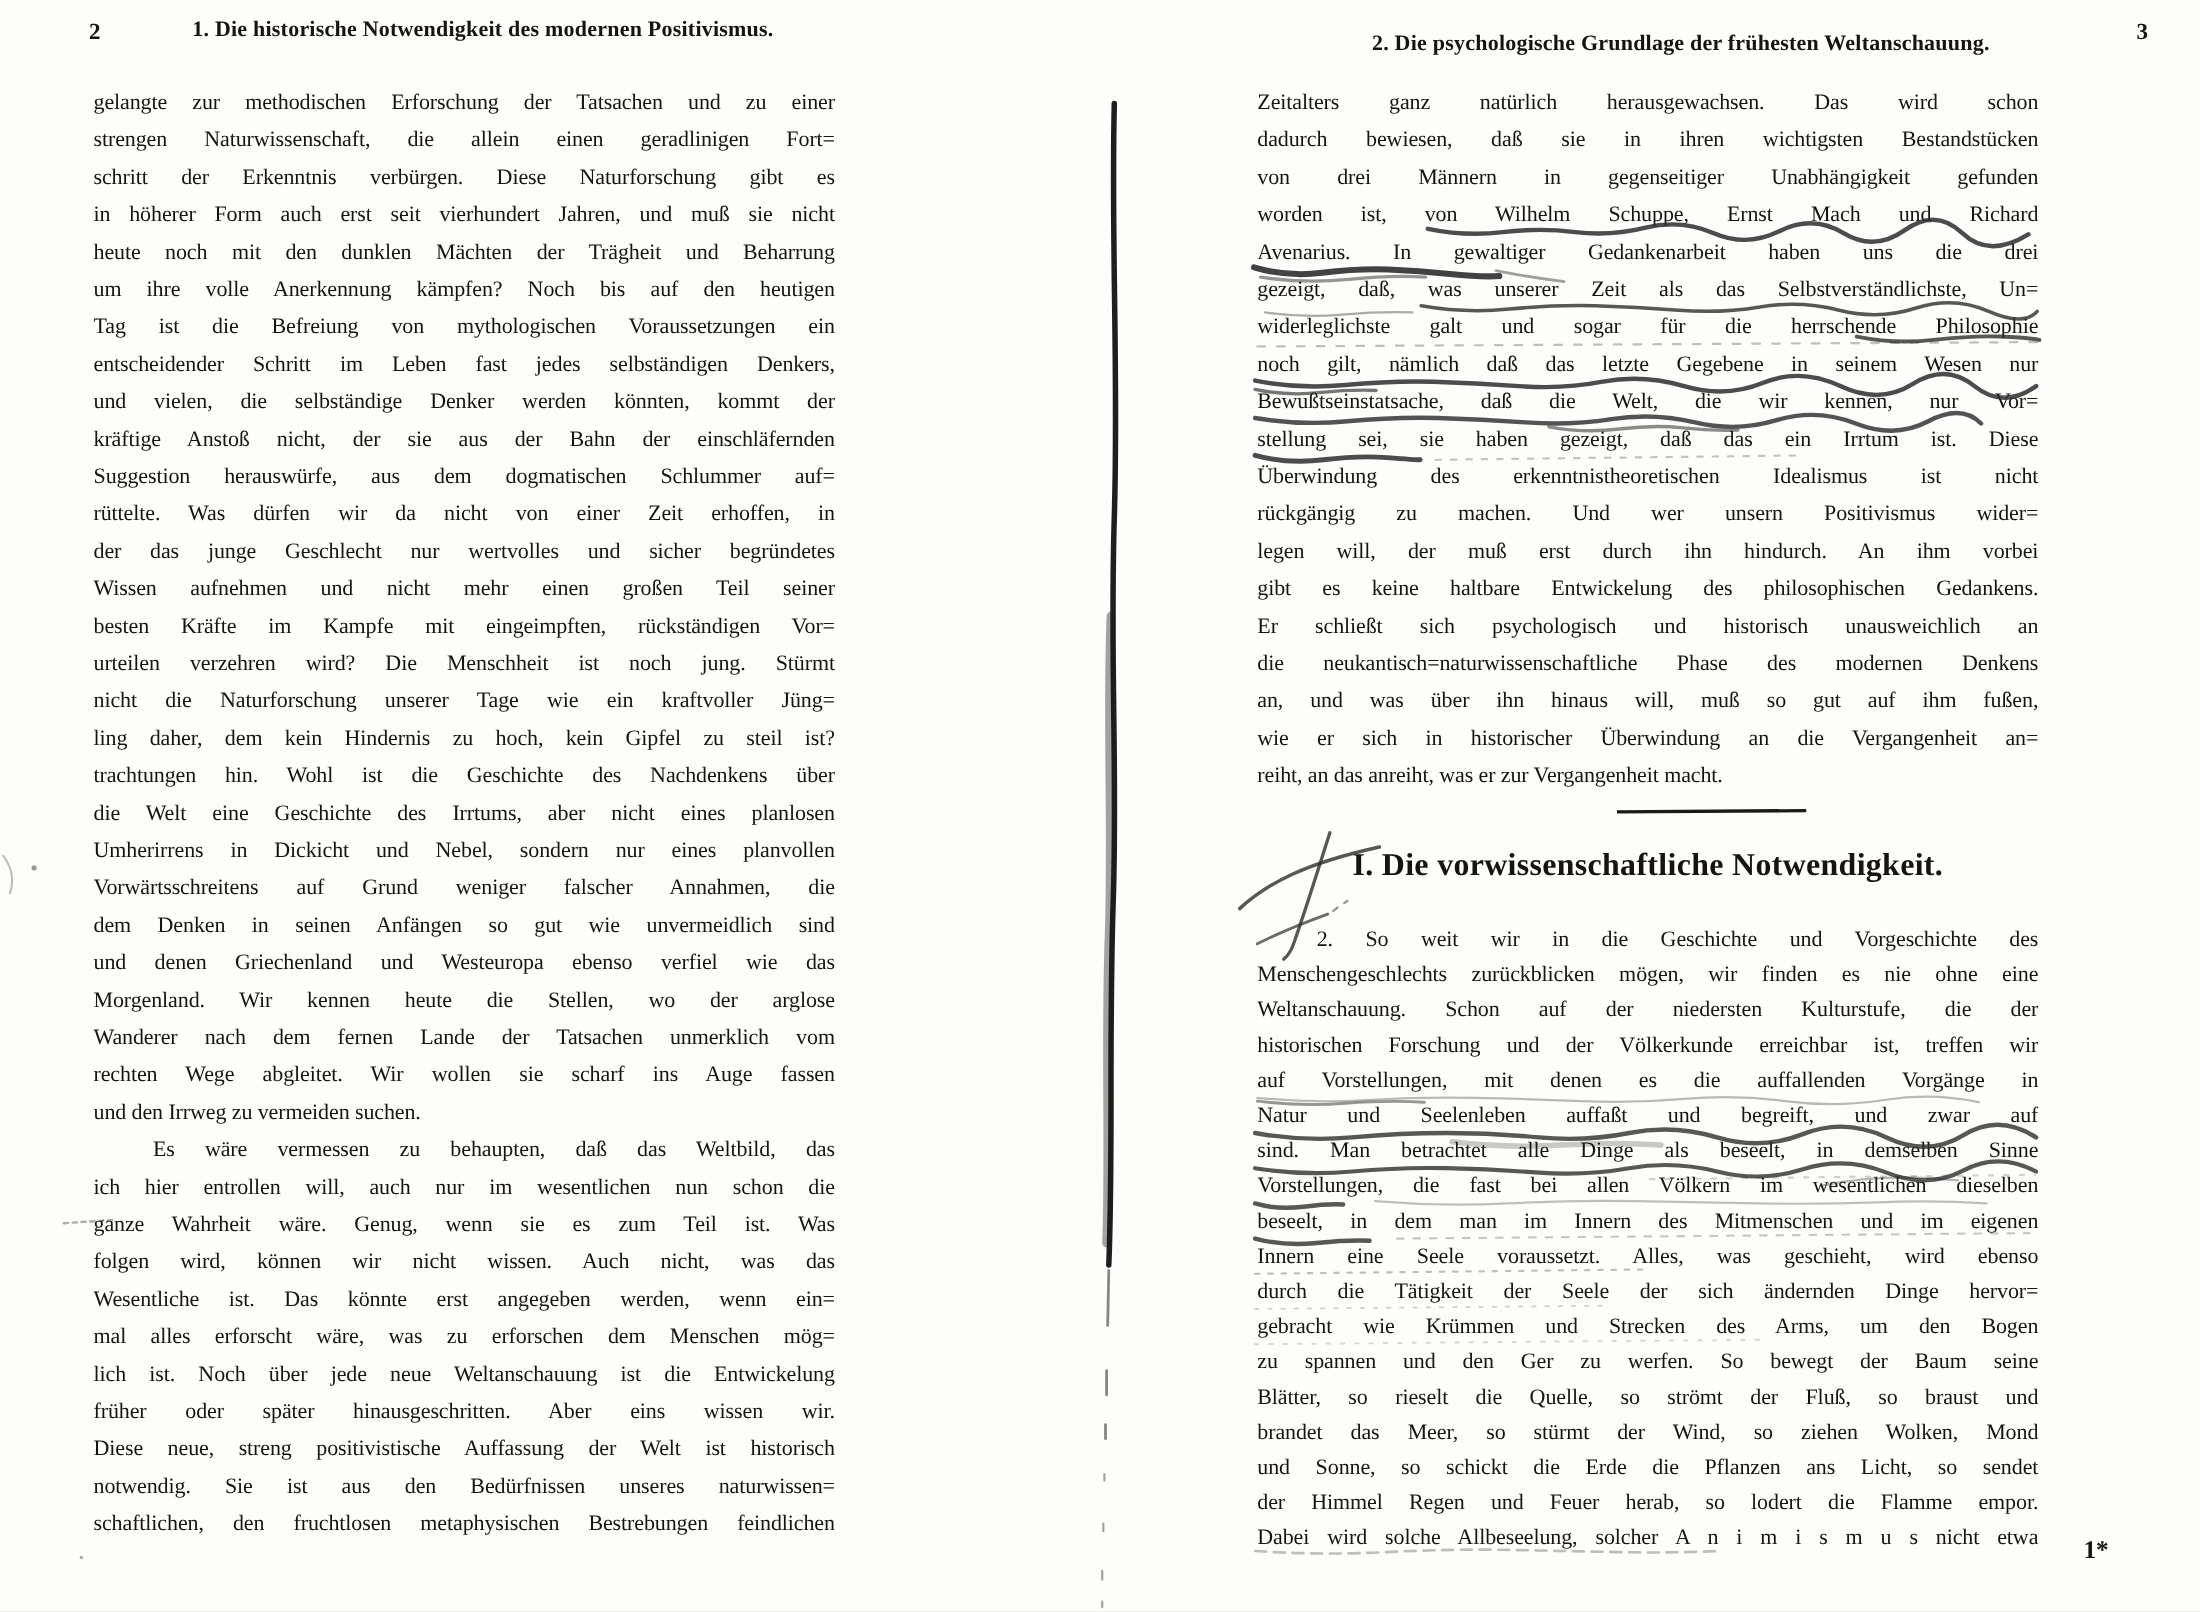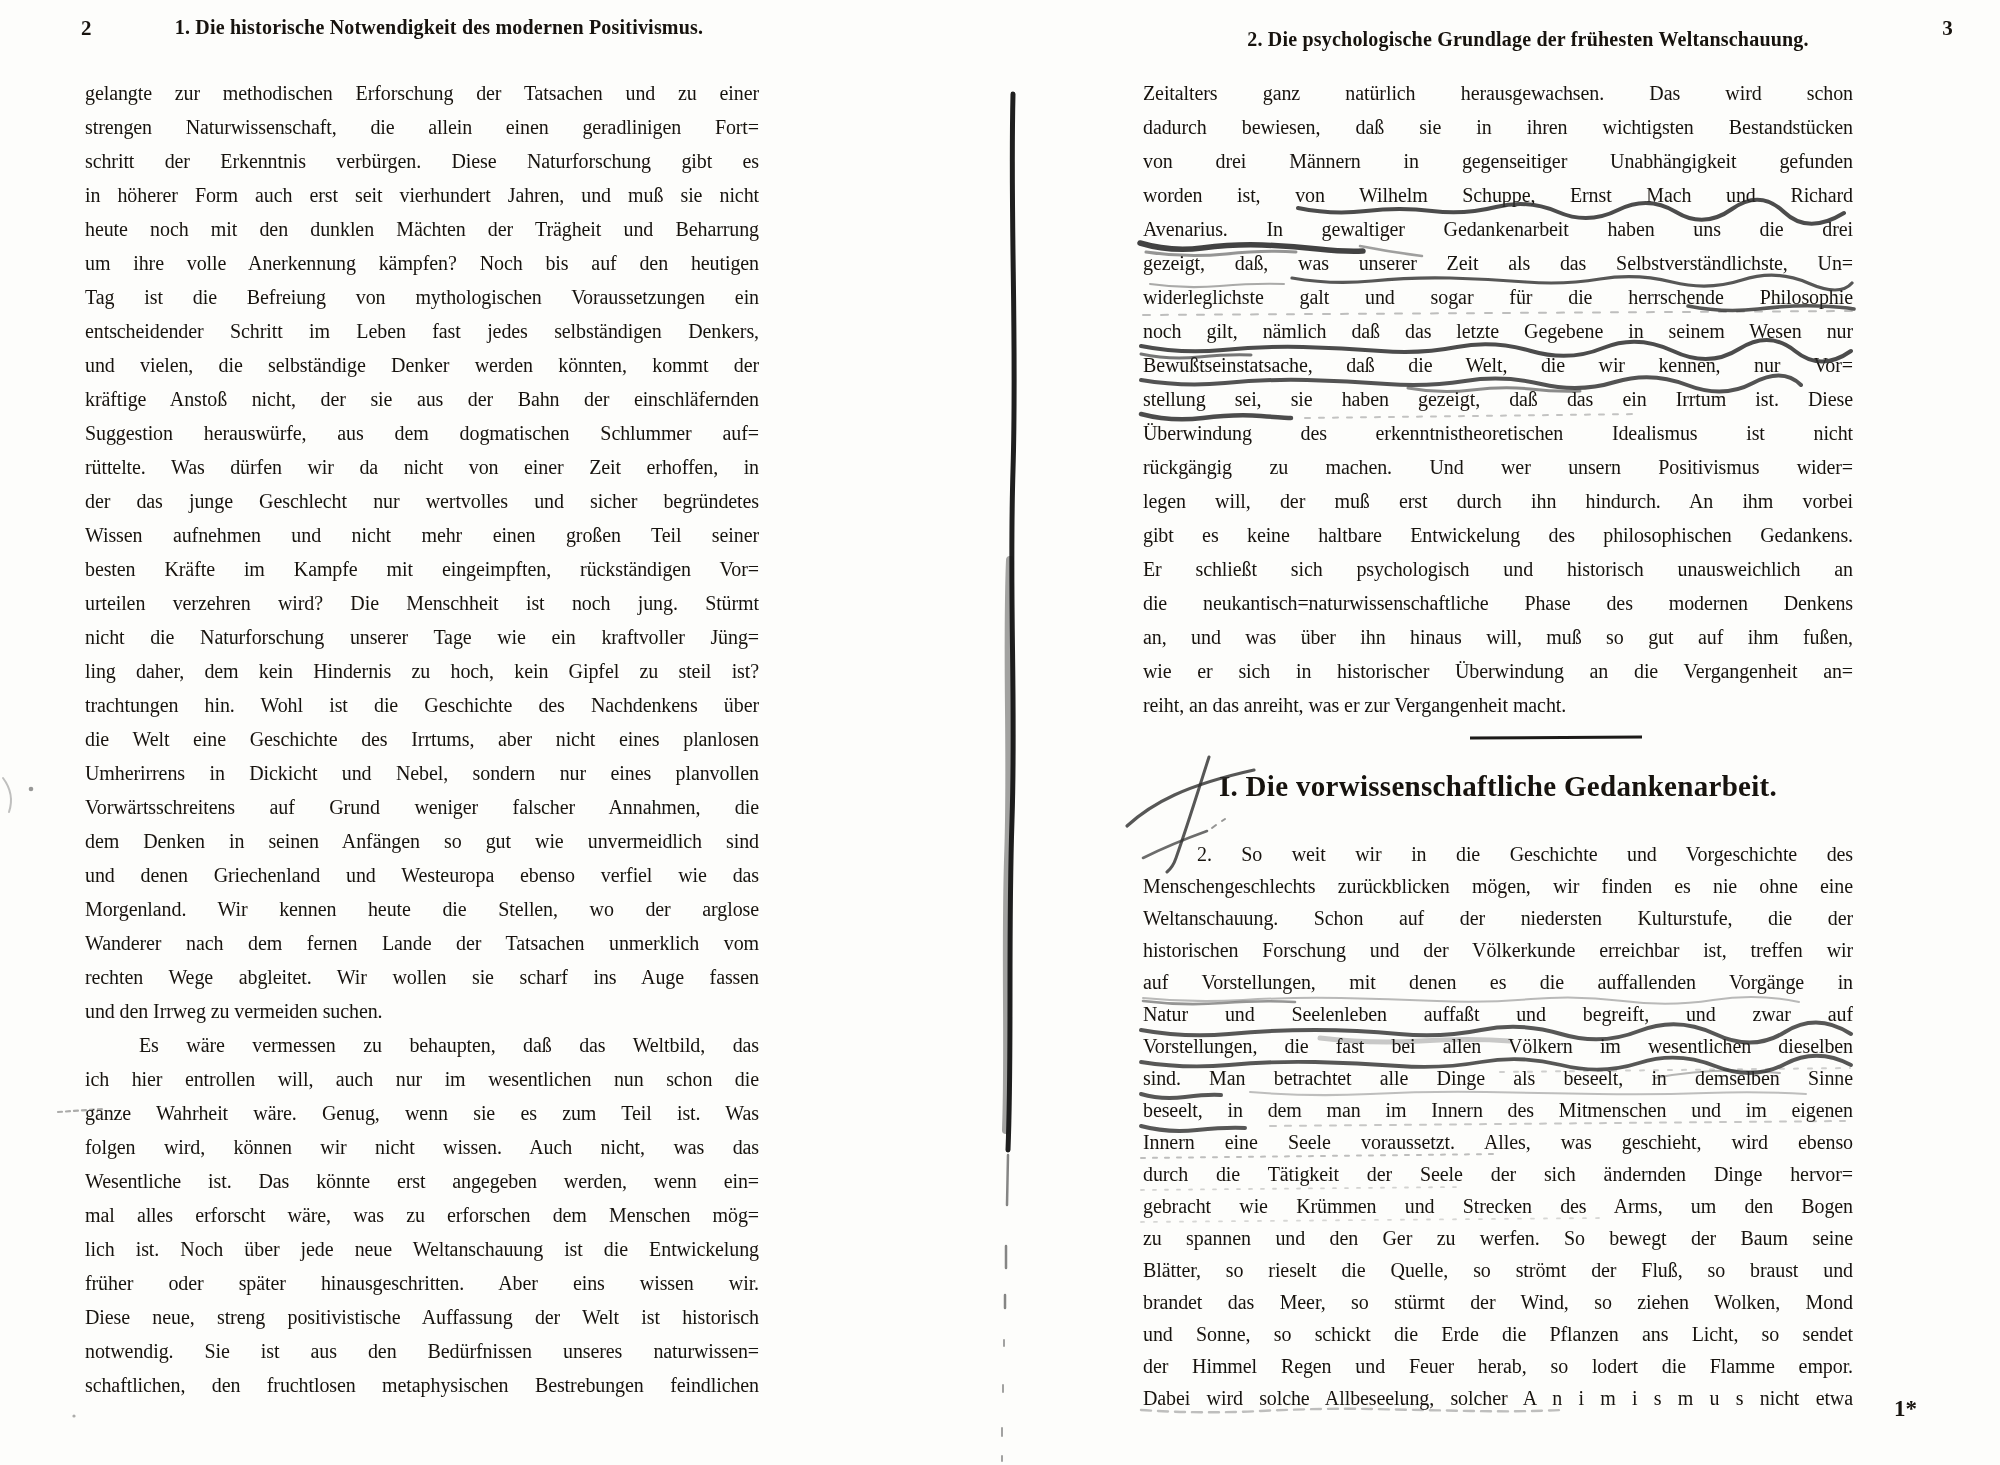--- a/index.html
+++ b/index.html
@@ -109,31 +109,31 @@
       <div class="line">gibt es keine haltbare Entwickelung des philosophischen Gedankens.</div>
       <div class="line">Er schließt sich psychologisch und historisch unausweichlich an</div>
       <div class="line">die neukantisch=naturwissenschaftliche Phase des modernen Denkens</div>
       <div class="line">an, und was über ihn hinaus will, muß so gut auf ihm fußen,</div>
       <div class="line">wie er sich in historischer Überwindung an die Vergangenheit an=</div>
       <div class="line last">reiht, an das anreiht, was er zur Vergangenheit macht.</div>
     </div>
 
   <div class="section-divider"></div>
 
-  <h2 class="section-heading">I. Die vorwissenschaftliche Gedankenarbeit.</h2>
+  <h2 class="section-heading">I. Die vorwissenschaftliche Notwendigkeit.</h2>
 
   <div class="col col-r2">
       <div class="line indent">2. So weit wir in die Geschichte und Vorgeschichte des</div>
       <div class="line">Menschengeschlechts zurückblicken mögen, wir finden es nie ohne eine</div>
       <div class="line">Weltanschauung.  Schon auf der niedersten Kulturstufe, die der</div>
       <div class="line">historischen Forschung und der Völkerkunde erreichbar ist, treffen wir</div>
       <div class="line">auf Vorstellungen, mit denen es die auffallenden Vorgänge in</div>
       <div class="line">Natur und Seelenleben auffaßt und begreift, und zwar auf</div>
+      <div class="line">sind.  Man betrachtet alle Dinge als beseelt, in demselben Sinne</div>
       <div class="line">Vorstellungen, die fast bei allen Völkern im wesentlichen dieselben</div>
-      <div class="line">sind.  Man betrachtet alle Dinge als beseelt, in demselben Sinne</div>
       <div class="line">beseelt, in dem man im Innern des Mitmenschen und im eigenen</div>
       <div class="line">Innern eine Seele voraussetzt.  Alles, was geschieht, wird ebenso</div>
       <div class="line">durch die Tätigkeit der Seele der sich ändernden Dinge hervor=</div>
       <div class="line">gebracht wie Krümmen und Strecken des Arms, um den Bogen</div>
       <div class="line">zu spannen und den Ger zu werfen.  So bewegt der Baum seine</div>
       <div class="line">Blätter, so rieselt die Quelle, so strömt der Fluß, so braust und</div>
       <div class="line">brandet das Meer, so stürmt der Wind, so ziehen Wolken, Mond</div>
       <div class="line">und Sonne, so schickt die Erde die Pflanzen ans Licht, so sendet</div>
       <div class="line">der Himmel Regen und Feuer herab, so lodert die Flamme empor.</div>
       <div class="line">Dabei wird solche Allbeseelung, solcher A n i m i s m u s nicht etwa</div>

